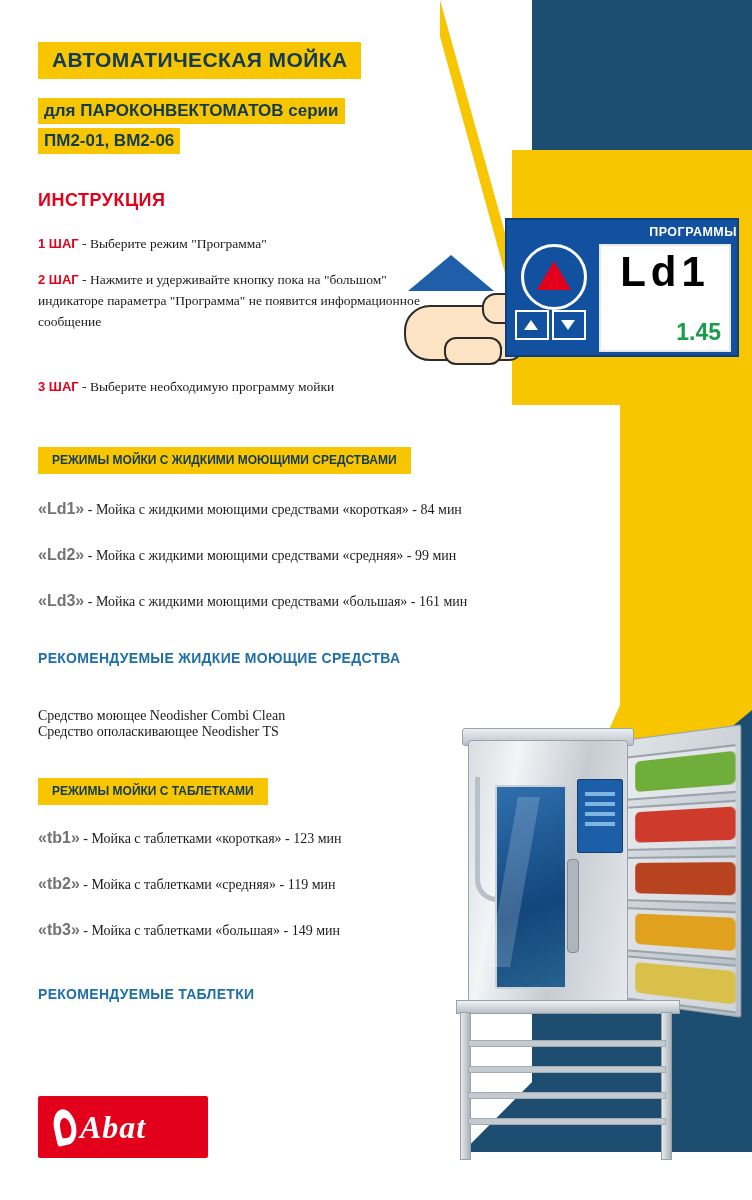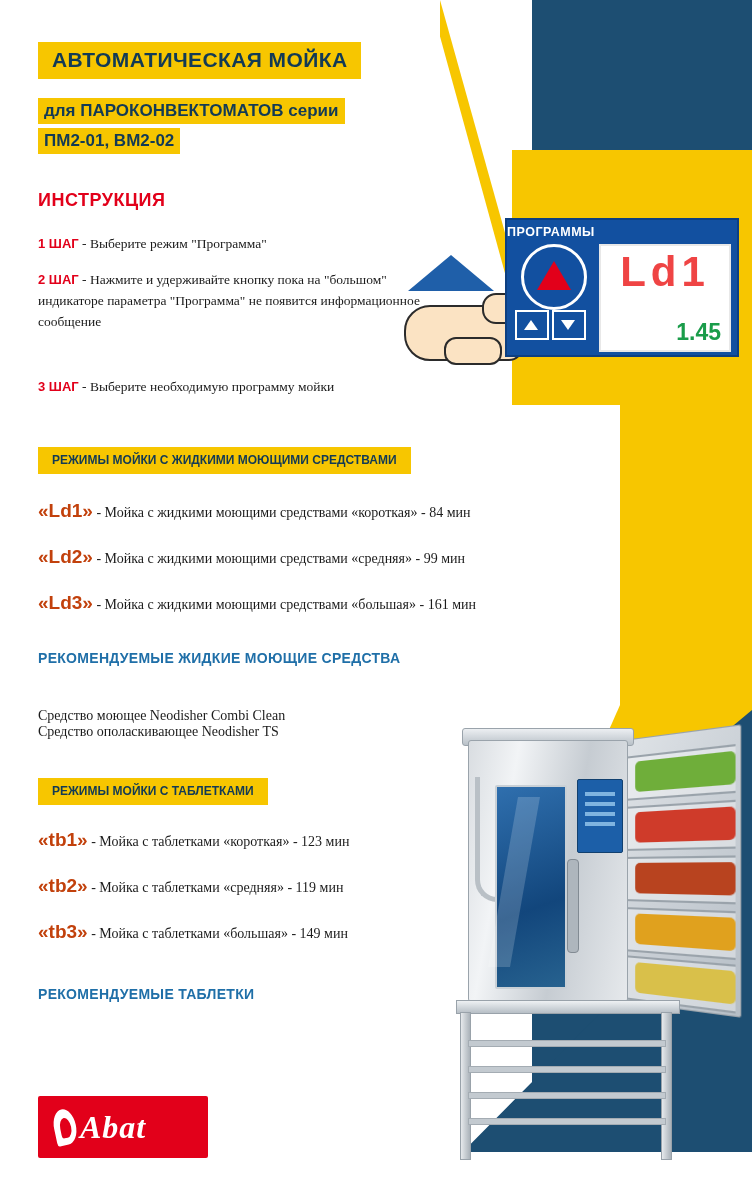--- a/index.html
+++ b/index.html
@@ -160,24 +160,24 @@
   .blue-tabs   { top: 986px; }
 
   .item {
     position: absolute;
     left: 38px;
     font-size: 14px;
     color: #1b1b1b;
     font-family: "Liberation Serif", serif;
   }
   .item .code {
-    color: #c2410c;
+    color: #737373;
     font-weight: bold;
     font-family: "Liberation Sans", sans-serif;
-    font-size: 19px;
+    font-size: 16px;
   }
   .li1 { top: 500px; }
   .li2 { top: 546px; }
   .li3 { top: 592px; }
   .ti1 { top: 829px; }
   .ti2 { top: 875px; }
   .ti3 { top: 921px; }
 
   .plain {
     position: absolute;
@@ -196,21 +196,21 @@
     position: absolute;
     left: 505px; top: 218px;
     width: 230px; height: 135px;
     background: #1250a0;
     border: 2px solid #0d3f80;
   }
   .panel-title {
     position: absolute;
     left: 0; top: 5px;
     width: 230px;
-    text-align: left;
+    text-align: right;
     color: #ffffff;
     font-size: 12.5px;
     font-weight: bold;
     letter-spacing: 0.5px;
   }
   .panel-left {
     position: absolute;
     left: 8px; top: 24px;
     width: 74px; height: 104px;
   }
@@ -260,21 +260,21 @@
     left: 92px; top: 24px;
     width: 128px; height: 104px;
     background: #ffffff;
     border: 2px solid #e8e8e8;
   }
   .disp-main {
     position: absolute;
     left: 0; top: 2px;
     width: 128px;
     text-align: center;
-    color: #ef4444;
+    color: #000000;
     font-size: 42px;
     font-weight: bold;
     letter-spacing: 5px;
     font-family: "Liberation Sans", sans-serif;
   }
   .disp-sub {
     position: absolute;
     left: 0; bottom: 4px;
     width: 120px;
     text-align: right;
@@ -497,21 +497,21 @@
   <div class="bg-white-bottomstrip"></div>
 
   <div class="content">
 
     <div class="title-main">
       <span class="hl">АВТОМАТИЧЕСКАЯ МОЙКА</span>
     </div>
 
     <div class="subtitle">
       <span class="hl2">для ПАРОКОНВЕКТОМАТОВ серии</span><br>
-      <span class="hl2">ПМ2-01, ВМ2-02</span>
+      <span class="hl2">ПМ2-01, ВМ2-06</span>
     </div>
 
     <div class="instr-head">ИНСТРУКЦИЯ</div>
 
     <div class="step step1">
       <span class="lbl">1 ШАГ</span><span> - Выберите режим "Программа"</span>
     </div>
     <div class="step step2">
       <span class="lbl">2 ШАГ</span><span> - Нажмите и удерживайте кнопку пока на "большом" индикаторе параметра "Программа" не появится информационное сообщение</span>
     </div>

